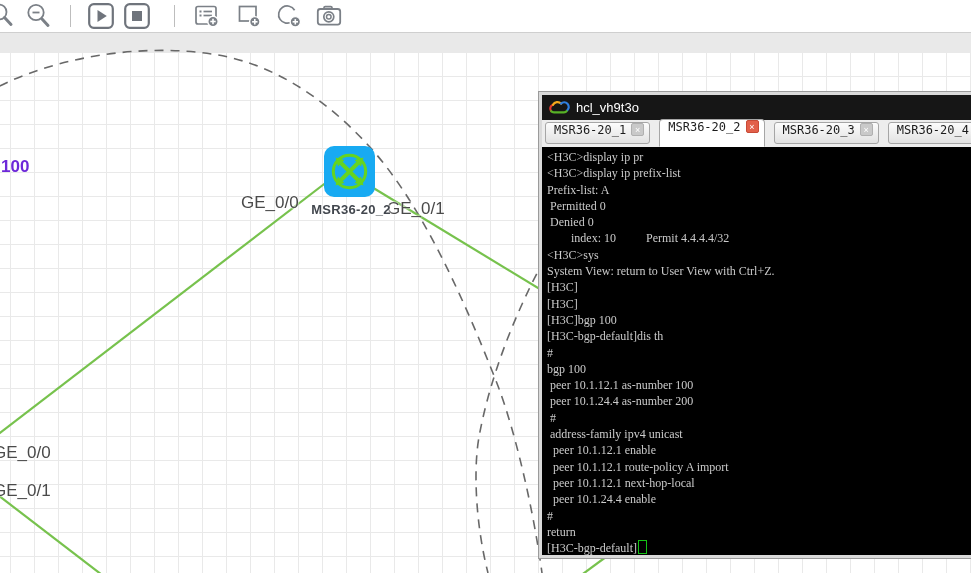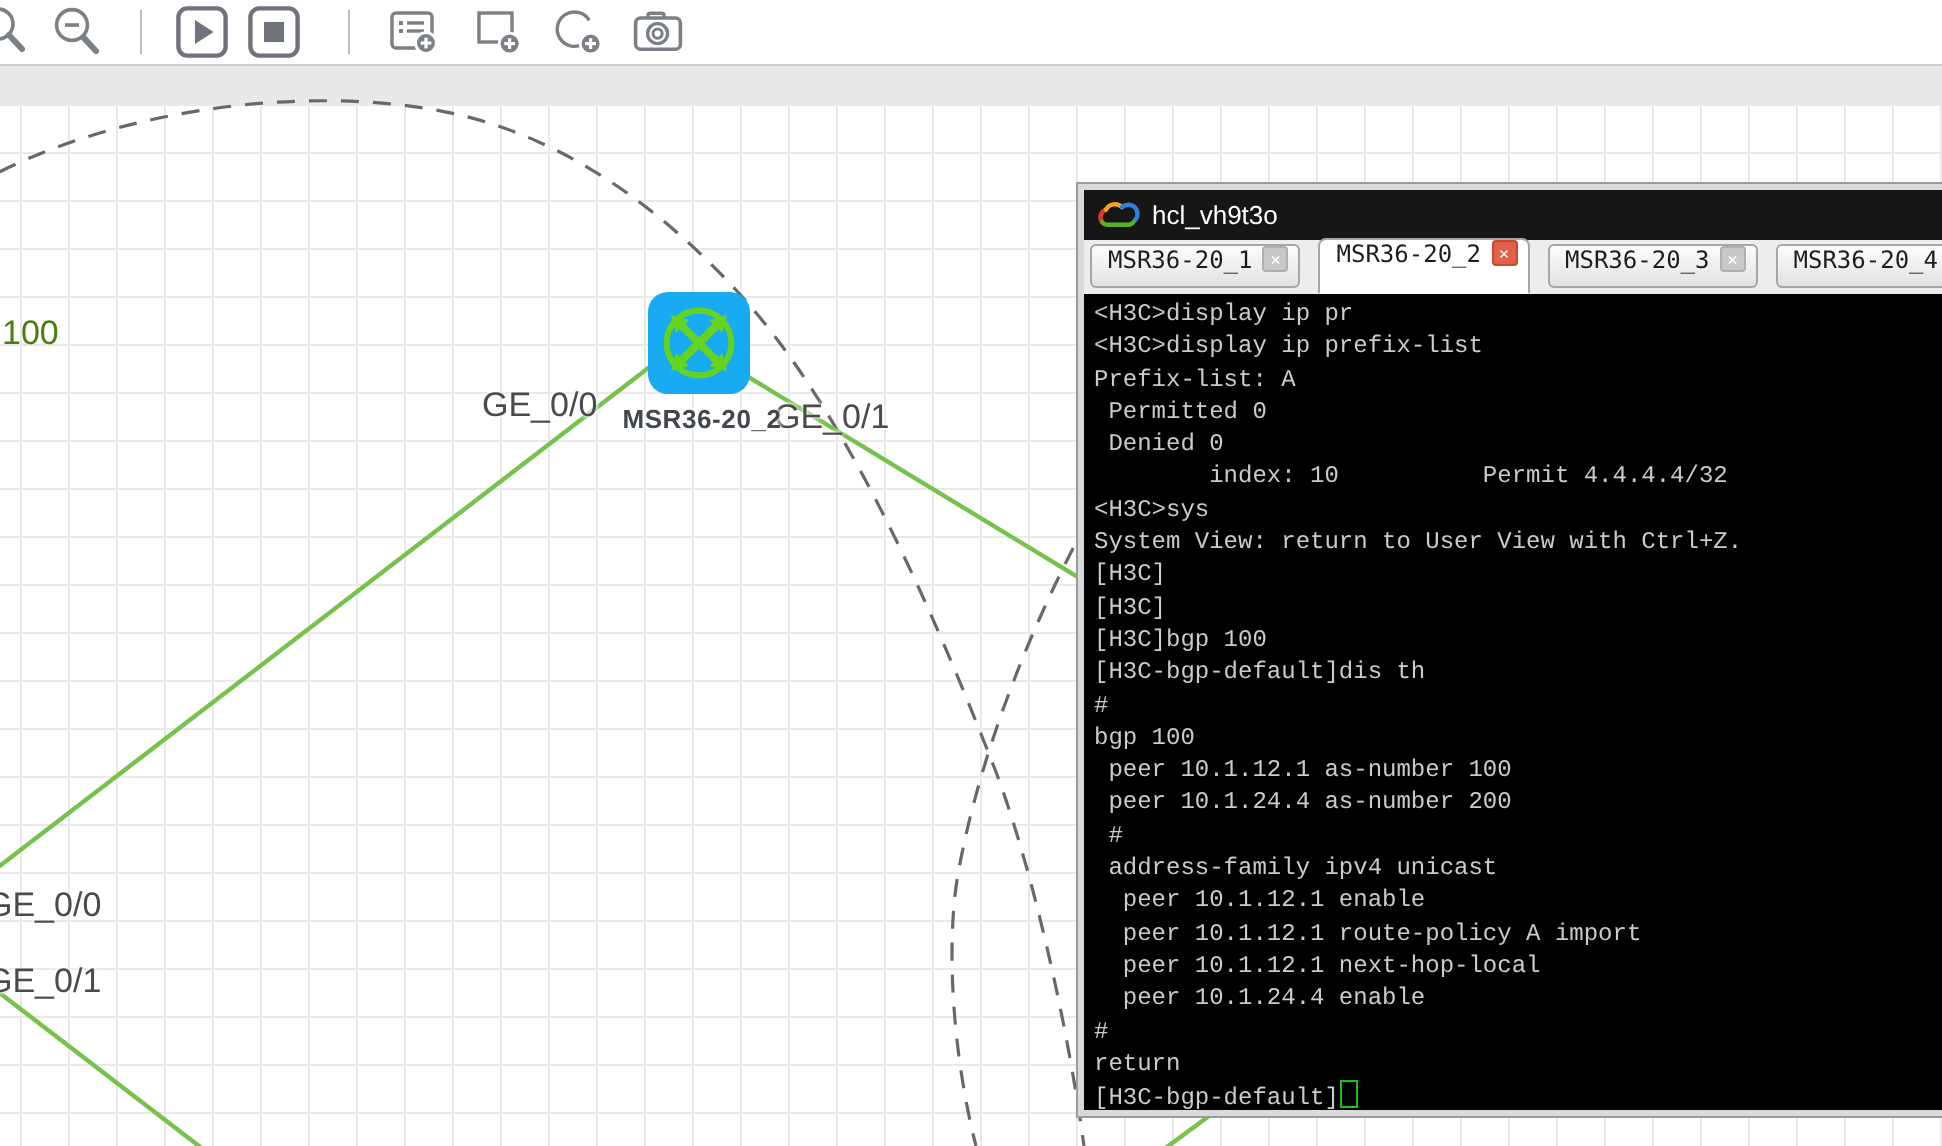--- a/index.html
+++ b/index.html
@@ -22,21 +22,21 @@
     background-image:
       linear-gradient(to right,#e9e9e9 1px,transparent 1px),
       linear-gradient(to bottom,#e9e9e9 1px,transparent 1px);
     background-size:24px 24px;background-position:10px 0;
   }
   svg.net{position:absolute;left:0;top:0;width:971px;height:540px;}
   .lbl{
     position:absolute;color:#4a4a4a;font-size:17px;white-space:nowrap;
     text-shadow:0 0 2px #fff,0 0 2px #fff;z-index:5;
   }
-  .as-label{position:absolute;left:1px;top:124px;font-size:17px;font-weight:normal;color:#4d7c0f;z-index:5;}
+  .as-label{position:absolute;left:1px;top:124px;font-size:17px;font-weight:bold;color:#6d28d9;z-index:5;}
   .dev-label{
     position:absolute;left:303px;top:169px;width:96px;text-align:center;
     font-size:13px;font-weight:bold;color:#42474e;letter-spacing:.3px;
     text-shadow:0 0 2px #fff,0 0 2px #fff,0 0 3px #fff;z-index:5;white-space:nowrap;
   }
   
   .term{
     position:absolute;left:539px;top:92px;width:436px;height:466px;
     border:3px solid #dadada;outline:1px solid #9b9b9b;box-sizing:border-box;
     background:#000;z-index:20;
@@ -61,21 +61,21 @@
   }
   .tab .close{
     width:13px;height:13px;border-radius:2px;display:flex;align-items:center;justify-content:center;
     font-size:9px;color:#fff;background:#c9c9c9;border:1px solid #b0b0b0;box-sizing:border-box;
     font-family:"Liberation Sans",sans-serif;
   }
   .tab.active .close{background:#e2604a;border-color:#c84a36;}
   .console{
     margin:0;height:408px;background:#000;overflow:hidden;
     padding:2px 0 0 5px;box-sizing:border-box;
-    font-family:Liberation Mono, monospace;font-size:12px;line-height:16.3px;color:#cbcbcb;
+    font-family:Liberation Serif, serif;font-size:12px;line-height:16.3px;color:#cbcbcb;
   }
   .cursor{
     display:inline-block;width:7px;height:12px;border:1.5px solid #14c114;
     vertical-align:-2px;margin-left:1px;
   }
 </style>
 </head>
 <body>
 
 <div class="toolbar">

